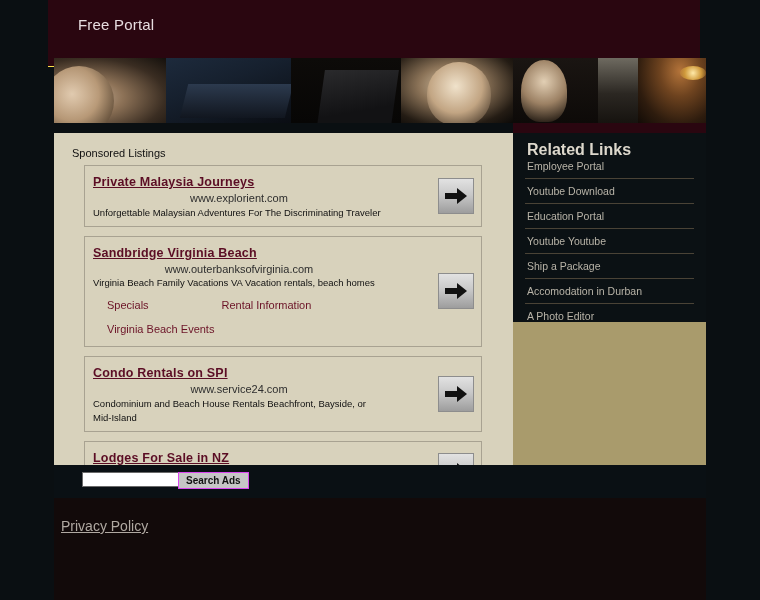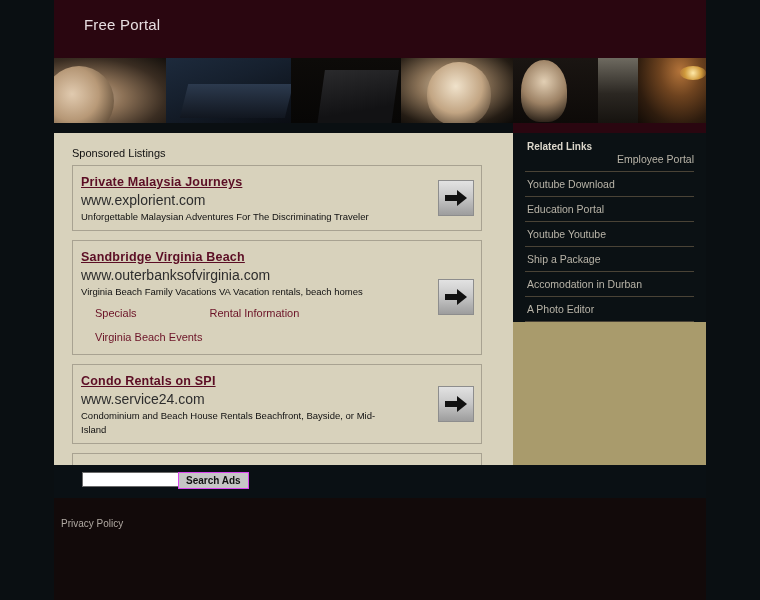--- a/index.html
+++ b/index.html
@@ -15,21 +15,21 @@
   }
   .page {
     position: relative;
     width: 760px;
     height: 600px;
     background: #0a0f12;
   }
   
   .header {
     position: absolute;
-    left: 54px;
+    left: 48px;
     top: 0;
     width: 652px;
     height: 67px;
     background: #2a0610;
     box-sizing: border-box;
     border-bottom: 1px solid #fde047;
   }
   .site-title {
     position: absolute;
     left: 30px;
@@ -115,40 +115,41 @@
     padding: 14px 0 0 0;
   }
   .section-title {
     margin: 0 0 6px 18px;
     font-size: 11px;
     font-weight: normal;
     color: #101010;
   }
   .listing {
     position: relative;
-    margin: 0 12px 9px 18px;
+    margin: 0 12px 9px 30px;
     border: 1px solid #a8a291;
     background: #d8d2bc;
     padding: 6px 96px 6px 8px;
     box-sizing: border-box;
   }
   .listing-title {
     display: inline-block;
     font-size: 12.5px;
     font-weight: bold;
     color: #5b0d24;
     text-decoration: underline;
     letter-spacing: 0.2px;
     margin-bottom: 2px;
     cursor: pointer;
   }
   .listing-url {
-    font-size: 14px;
+    font-size: 11px;
     color: #2d2d2d;
     line-height: 1.35;
+    text-align: center;
   }
   .listing-desc {
     font-size: 9.5px;
     color: #101010;
     line-height: 1.45;
   }
   .sublinks { margin: 2px 0 0 14px; }
   .sublink-row { line-height: 1.5; }
   .sublink {
     display: inline-block;
@@ -182,33 +183,33 @@
     position: absolute;
     left: 513px;
     top: 133px;
     width: 193px;
     background: #0b1114;
     padding: 6px 0 4px 0;
     box-sizing: border-box;
   }
   .sidebar-title {
     margin: 2px 0 1px 14px;
-    font-size: 10px;
+    font-size: 16px;
     font-weight: bold;
     color: #ddd8cc;
   }
   .rl-item {
     margin: 0 12px;
     padding: 6px 0 6px 2px;
     font-size: 10.5px;
     color: #b9b4a8;
     border-bottom: 1px solid #4a4336;
     cursor: pointer;
   }
-  .rl-item.first { border-top: none; padding-top: 0; text-align: right; }
+  .rl-item.first { border-top: none; padding-top: 0; }
   .rl-item.last { border-bottom: none; }
   .rail-fill {
     position: absolute;
     left: 513px;
     top: 322px;
     width: 193px;
     height: 143px;
     background: #a99b6c;
   }
   .content-gutter {
@@ -261,22 +262,23 @@
     left: 54px;
     top: 498px;
     width: 652px;
     height: 102px;
     background: #120a0a;
   }
   .privacy {
     position: absolute;
     left: 7px;
     top: 20px;
-    font-size: 10px;
+    font-size: 14px;
     color: #b0a9a2;
+    text-decoration: underline;
     cursor: pointer;
   }
 </style>
 </head>
 <body>
 
 <div class="page">
 
   <div class="header">
     <div class="site-title">Free Portal</div>

